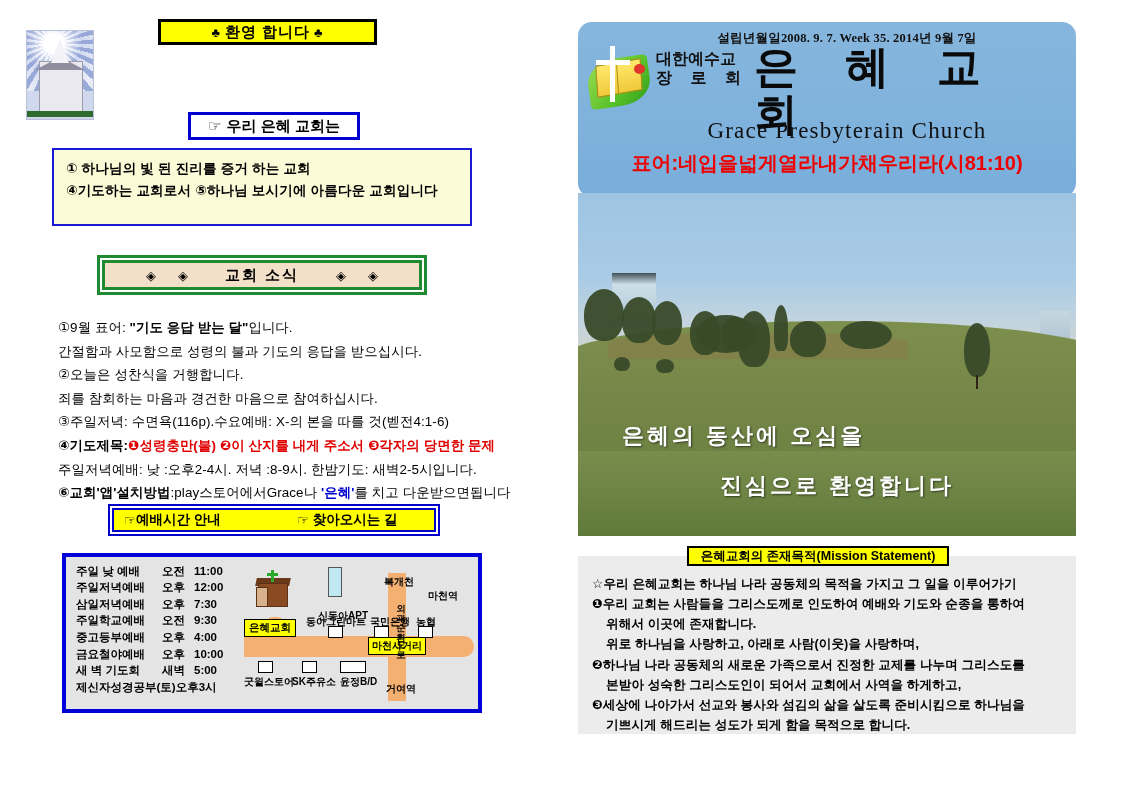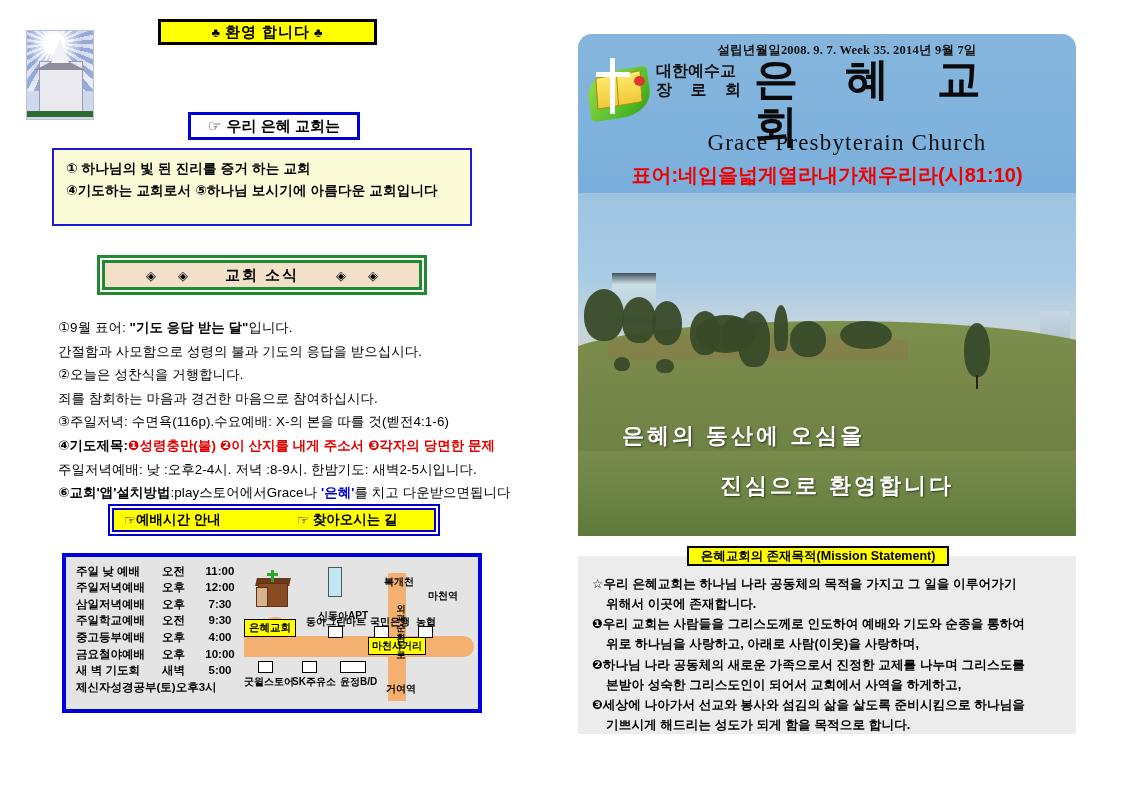--- a/index.html
+++ b/index.html
@@ -107,21 +107,21 @@
     position:absolute;left:62px;top:553px;width:420px;height:160px;
     background:#e4e4e4;border:4px solid #0000d8;box-sizing:border-box;
   }
   .sched{position:absolute;left:10px;top:6px;width:190px;}
   .sched .row{
     display:flex;font-weight:bold;font-size:11.5px;line-height:1.0;
     height:16.6px;align-items:center;white-space:nowrap;
   }
   .sched .nm{width:86px;}
   .sched .ap{width:32px;}
-  .sched .tm{width:52px;text-align:center;}
+  .sched .tm{width:52px;text-align:left;}
   .sched .full{width:100%;}
 
   
   .map{position:absolute;left:178px;top:0;width:238px;height:152px;}
   .map .road-h{
     position:absolute;left:0;top:79px;width:230px;height:21px;
     background:#f3b071;border-radius:0 11px 11px 0;
   }
   .map .road-v{
     position:absolute;left:144px;top:16px;width:18px;height:128px;background:#f3b071;
@@ -151,21 +151,21 @@
   .map .tower{position:absolute;left:84px;top:10px;width:12px;height:28px;background:#bfe8f2;border:1px solid #555;}
   .map .vtext{
     position:absolute;left:150px;top:40px;writing-mode:vertical-rl;
     font-weight:bold;font-size:9.5px;letter-spacing:0px;
   }
 
   
   .right-col{position:absolute;left:578px;top:18px;width:498px;height:520px;}
 
   .banner-img{
-    position:absolute;left:0;top:16px;width:498px;height:175px;overflow:hidden;
+    position:absolute;left:0;top:4px;width:498px;height:175px;overflow:hidden;
     background:linear-gradient(180deg,#86b6dd 0%,#7fb2dc 55%,#79aedb 100%);
     border-radius:14px;
   }
   .banner-img .founded{
     position:absolute;left:0;right:0;top:8px;text-align:center;
     font-family:"Liberation Serif","DejaVu Serif",serif;
     font-weight:bold;font-size:12.5px;color:#111;letter-spacing:.2px;
     padding-left:40px;
   }
   .banner-img .logo{position:absolute;left:6px;top:22px;width:74px;height:66px;}
@@ -450,22 +450,22 @@
       <div class="tree" style="left:36px;top:164px;width:16px;height:14px;"></div>
       <div class="tree" style="left:78px;top:166px;width:18px;height:14px;"></div>
 
       <div class="txt1">은혜의 동산에 오심을</div>
       <div class="txt2">진심으로 환영합니다</div>
     </div>
   </div>
 
   <div class="mission-box">
     <div class="ln">☆우리 은혜교회는 하나님 나라 공동체의 목적을 가지고 그 일을 이루어가기</div>
+    <div class="ln">❶우리 교회는 사람들을 그리스도께로 인도하여 예배와 기도와 순종을 통하여</div>
     <div class="ln ind">위해서 이곳에  존재합니다.</div>
-    <div class="ln">❶우리 교회는 사람들을 그리스도께로 인도하여 예배와 기도와 순종을 통하여</div>
     <div class="ln ind">위로 하나님을 사랑하고, 아래로 사람(이웃)을 사랑하며,</div>
     <div class="ln">❷하나님 나라 공동체의 새로운 가족으로서 진정한 교제를 나누며 그리스도를</div>
     <div class="ln ind">본받아 성숙한 그리스도인이 되어서 교회에서 사역을 하게하고,</div>
     <div class="ln">❸세상에 나아가서 선교와 봉사와 섬김의 삶을 살도록 준비시킴으로 하나님을</div>
     <div class="ln ind">기쁘시게 해드리는 성도가 되게 함을 목적으로 합니다.</div>
   </div>
   <div class="mission-banner">은혜교회의 존재목적(Mission Statement)</div>
 
 </div>
 

